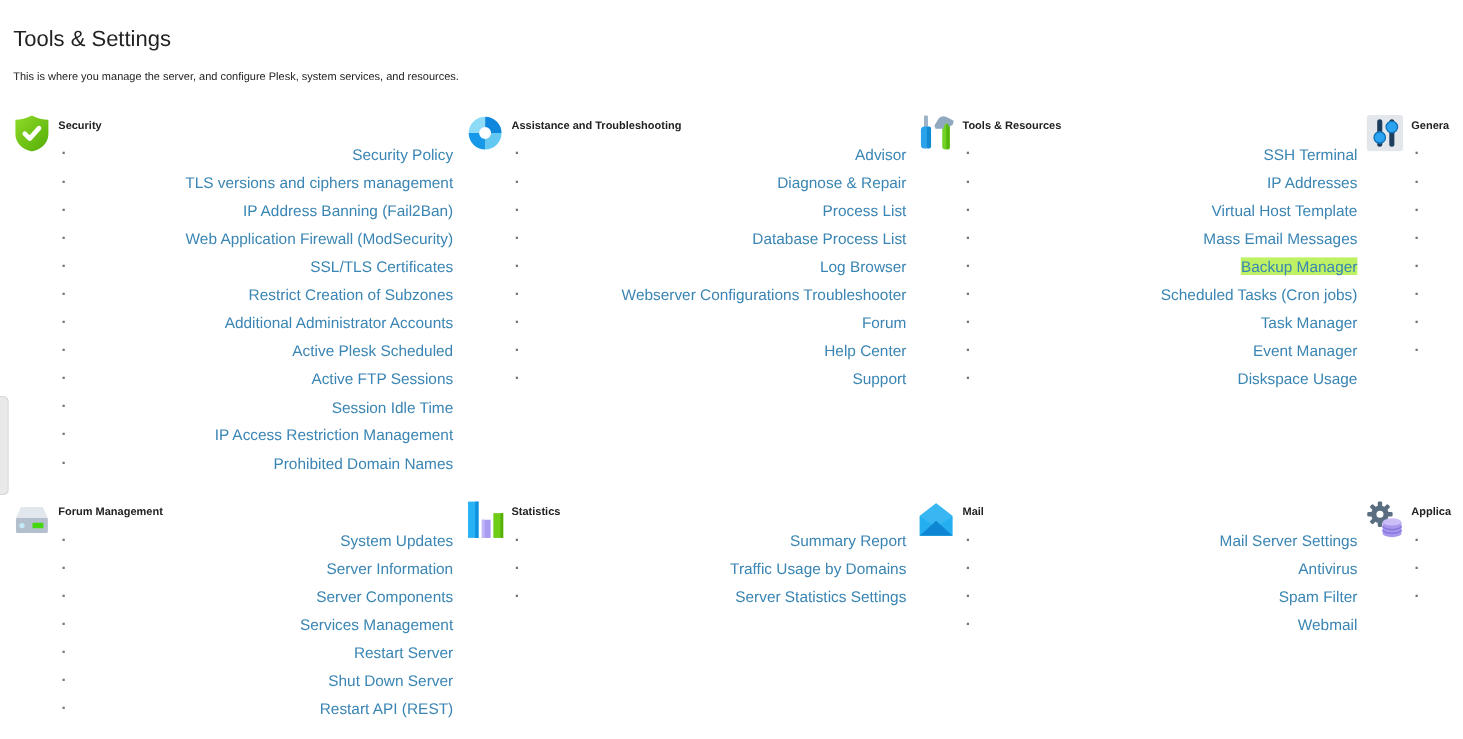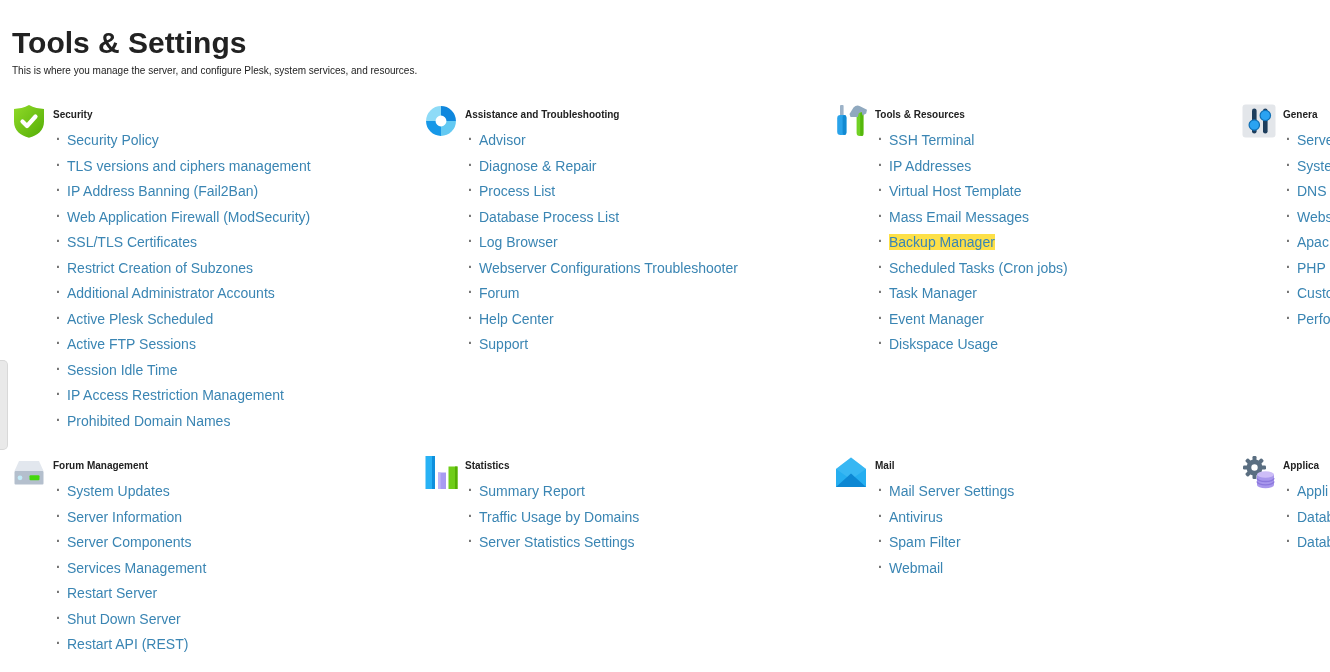--- a/index.html
+++ b/index.html
@@ -1,34 +1,34 @@
 <!DOCTYPE html>
 <html><head>
 <meta charset="utf-8">
 <style>
   html,body{margin:0;padding:0;width:1330px;height:672px;overflow:hidden;background:#ffffff;
     font-family:"Liberation Sans","DejaVu Sans",sans-serif;}
   #page{position:relative;width:1330px;height:672px;}
 
-  .page-title{position:absolute;left:12px;top:2px;font-size:30px;line-height:42px;font-weight:700;color:#222;}
+  .page-title{position:absolute;left:12px;top:2px;font-size:20px;line-height:42px;font-weight:400;color:#222;}
   .page-subtitle{position:absolute;left:12px;top:61px;font-size:10px;line-height:19px;color:#222;}
 
   .section{position:absolute;width:400px;}
   .r1{top:104px}.r2{top:455px}
   .c1{left:12px}.c2{left:424px}.c3{left:834px}.c4{left:1242px}
 
   .sec-icon{position:absolute;left:0;top:0;width:34px;height:34px;}
   .sec-icon svg{width:34px;height:34px;display:block;}
   .sec-body{margin-left:41px;}
   .sec-title{margin:0;padding-top:1px;font-size:10px;line-height:19px;font-weight:700;color:#222;}
   .sec-list{list-style:none;margin:7px 0 0 0;padding:0;}
-  .sec-list li{position:relative;padding-left:14px;margin-bottom:6.5px;font-size:14px;line-height:19px;}
+  .sec-list li{position:relative;padding-left:14px;margin-bottom:6.5px;font-size:14px;line-height:19px;text-align:right;}
   .sec-list li::before{content:"\00B7";position:absolute;left:3px;top:-1px;color:#737373;font-weight:700;}
   a.sec-link{color:#3a85b3;text-decoration:none;cursor:pointer;}
-  a.sec-link.selected{background:#fde047;}
+  a.sec-link.selected{background:#bef264;}
 
   .left-scrollbar{position:absolute;left:0;top:360px;width:7px;height:88px;background:#e9e9e9;
     border:1px solid #d8d8d8;border-left:none;border-radius:0 5px 5px 0;}
 </style>
 </head>
 <body>
 
 <div id="page">
 
   <h1 class="page-title">Tools &amp; Settings</h1>

